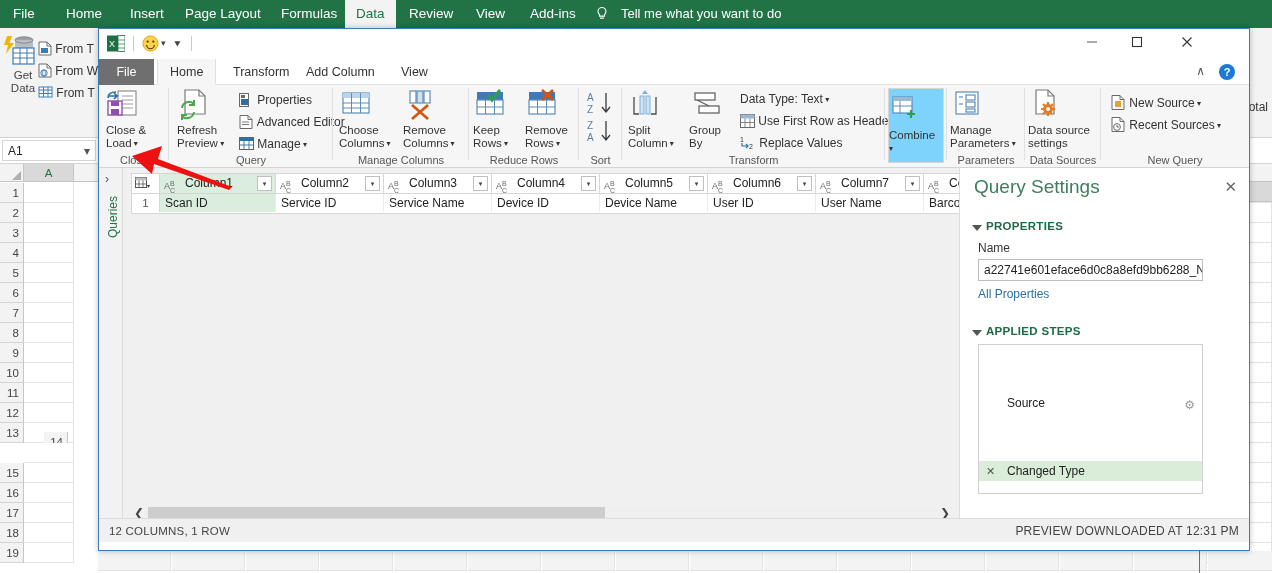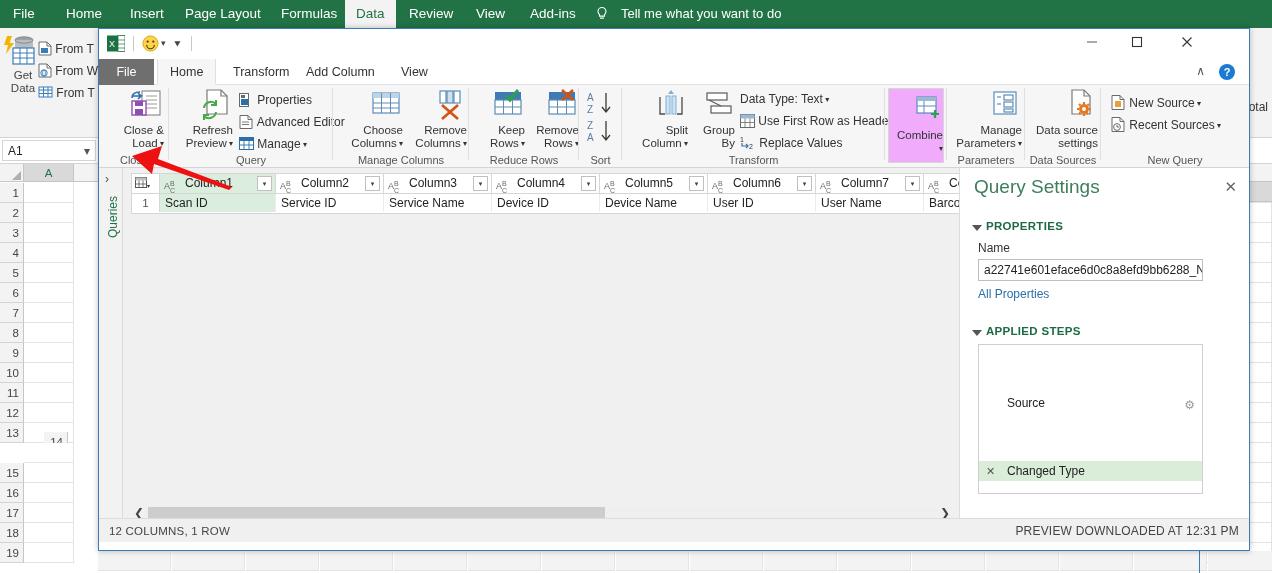--- a/index.html
+++ b/index.html
@@ -153,21 +153,21 @@
   }
   .rgroup { position:absolute; top:0; height:83px; }
   .rgroup .glabel {
     position:absolute; bottom:2px; left:0; width:100%; text-align:center;
     font-size:11px; color:#555;
   }
   .rgroup .gsep {
     position:absolute; right:0; top:3px; width:1px; height:72px; background:#e0e0e0;
   }
   .bigbtn {
-    position:absolute; top:3px; text-align:right; font-size:11.5px;
+    position:absolute; top:3px; text-align:left; font-size:11.5px;
     color:#333; line-height:13px; cursor:default;
   }
   .bigbtn .bicon { height:34px; margin-bottom:2px; display:block; }
   .smallbtn {
     position:absolute; font-size:12px; color:#333; height:21px; line-height:21px;
     white-space:nowrap; cursor:default;
   }
   .dd { font-size:8px; vertical-align:middle; }
 
   .qe-body {
@@ -741,21 +741,21 @@
               <path d="M2 8 v3 h6" fill="none" stroke="#2a6fa8" stroke-width="1.2"></path>
               <path d="M6 9 l2 2 l-2 2" fill="none" stroke="#2a6fa8" stroke-width="1.2"></path>
             </svg>
           <span>Replace Values</span>
         </div>
         <div class="glabel">Transform</div>
         <div class="gsep"></div>
       </div>
 
       <div class="rgroup" style="left:786px; width:62px;">
-        <div class="bigbtn" style="left:3px; width:56px; border:1px solid #d6d6d6; background:#f0abfc; height:75px; padding-top:4px;">
+        <div class="bigbtn" style="left:3px; width:56px; border:1px solid #d6d6d6; background:#7dd3fc; height:75px; padding-top:4px;">
           <span class="bicon">
             <svg width="30" height="30" viewBox="0 0 30 30">
               <rect x="4" y="4" width="19" height="16" fill="#ffffff" stroke="#5b8db8" stroke-width="1.2"></rect>
               <rect x="4" y="4" width="19" height="4" fill="#9bb9d4"></rect>
               <line x1="4" y1="13" x2="23" y2="13" stroke="#5b8db8" stroke-width="1"></line>
               <line x1="11" y1="8" x2="11" y2="20" stroke="#5b8db8" stroke-width="1"></line>
               <path d="M22 17 v8 M18 21 h8" stroke="#2e9e4f" stroke-width="2.2"></path>
             </svg>
           </span>
           <div><span>Combine</span></div>

